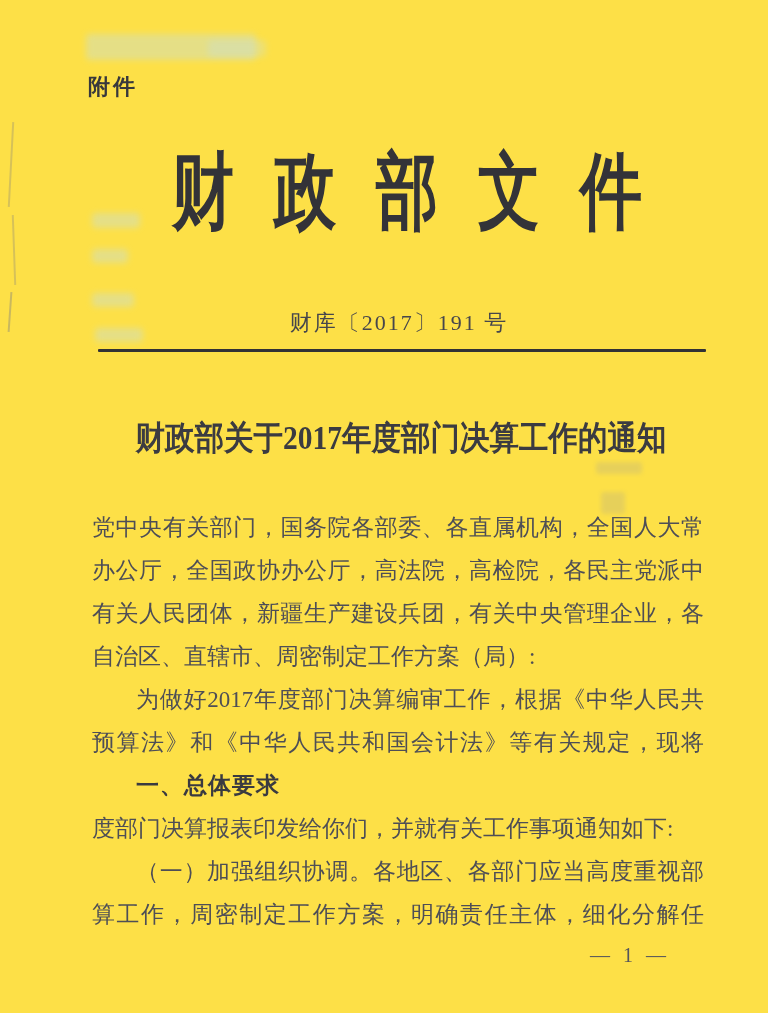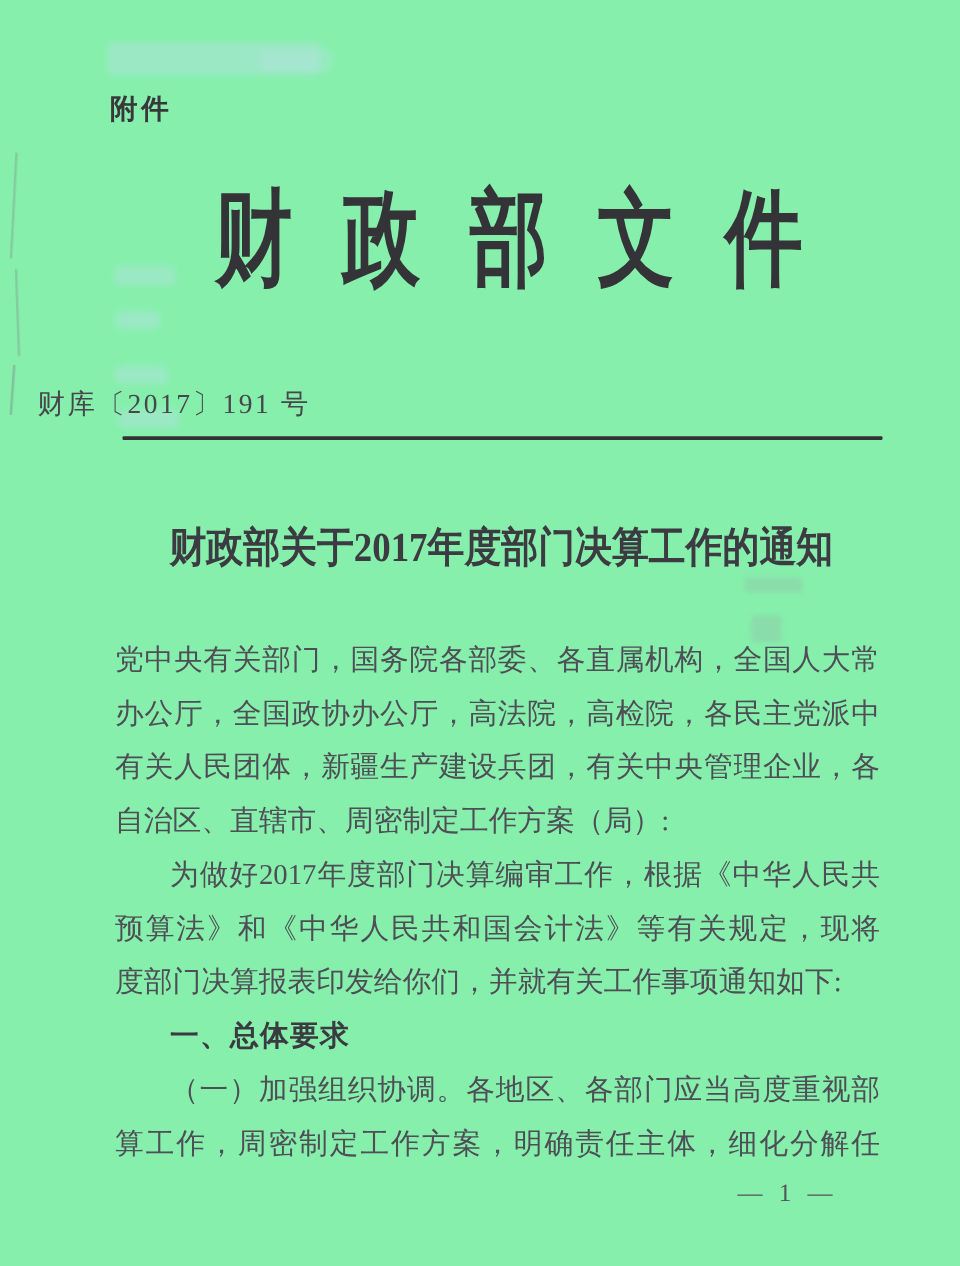--- a/index.html
+++ b/index.html
@@ -5,21 +5,21 @@
   html, body {
     margin: 0;
     padding: 0;
     background: #e8e8e8;
   }
   .page {
     position: relative;
     width: 768px;
     height: 1013px;
     margin: 0 auto;
-    background: #86efac;
+    background: #fde047;
     overflow: hidden;
     font-family: "Liberation Serif", "DejaVu Serif", serif;
   }
 
   
   .attachment-label {
     position: absolute;
     left: 88px;
     top: 72px;
     font-family: "Liberation Sans", "DejaVu Sans", sans-serif;
@@ -44,20 +44,21 @@
     color: #333338;
     transform: scaleY(1.35);
     transform-origin: 50% 50%;
     white-space: nowrap;
   }
   .doc-number {
     position: absolute;
     left: 0;
     top: 308px;
     width: 100%;
+    text-align: center;
     padding-left: 30px;
     box-sizing: border-box;
     font-size: 22px;
     letter-spacing: 2px;
     color: #46464c;
     white-space: nowrap;
   }
   .header-rule {
     position: absolute;
     left: 98px;
@@ -172,21 +173,21 @@
 
   <div class="notice-title">财政部关于2017年度部门决算工作的通知</div>
 
   <div class="body-block">
     <div class="body-line fill">党中央有关部门，国务院各部委、各直属机构，全国人大常委会</div>
     <div class="body-line fill">办公厅，全国政协办公厅，高法院，高检院，各民主党派中央，</div>
     <div class="body-line fill">有关人民团体，新疆生产建设兵团，有关中央管理企业，各省、</div>
     <div class="body-line">自治区、直辖市、周密制定工作方案（局）:</div>
     <div class="body-line fill indent">为做好2017年度部门决算编审工作，根据《中华人民共和国</div>
     <div class="body-line fill">预算法》和《中华人民共和国会计法》等有关规定，现将2017年</div>
+    <div class="body-line indent heading">一、总体要求</div>
     <div class="body-line">度部门决算报表印发给你们，并就有关工作事项通知如下:</div>
-    <div class="body-line indent heading">一、总体要求</div>
     <div class="body-line fill indent">（一）加强组织协调。各地区、各部门应当高度重视部门决</div>
     <div class="body-line fill">算工作，周密制定工作方案，明确责任主体，细化分解任务，明</div>
   </div>
 
   <div class="page-number">— 1 —</div>
 
 </div>
 
 </body></html>

